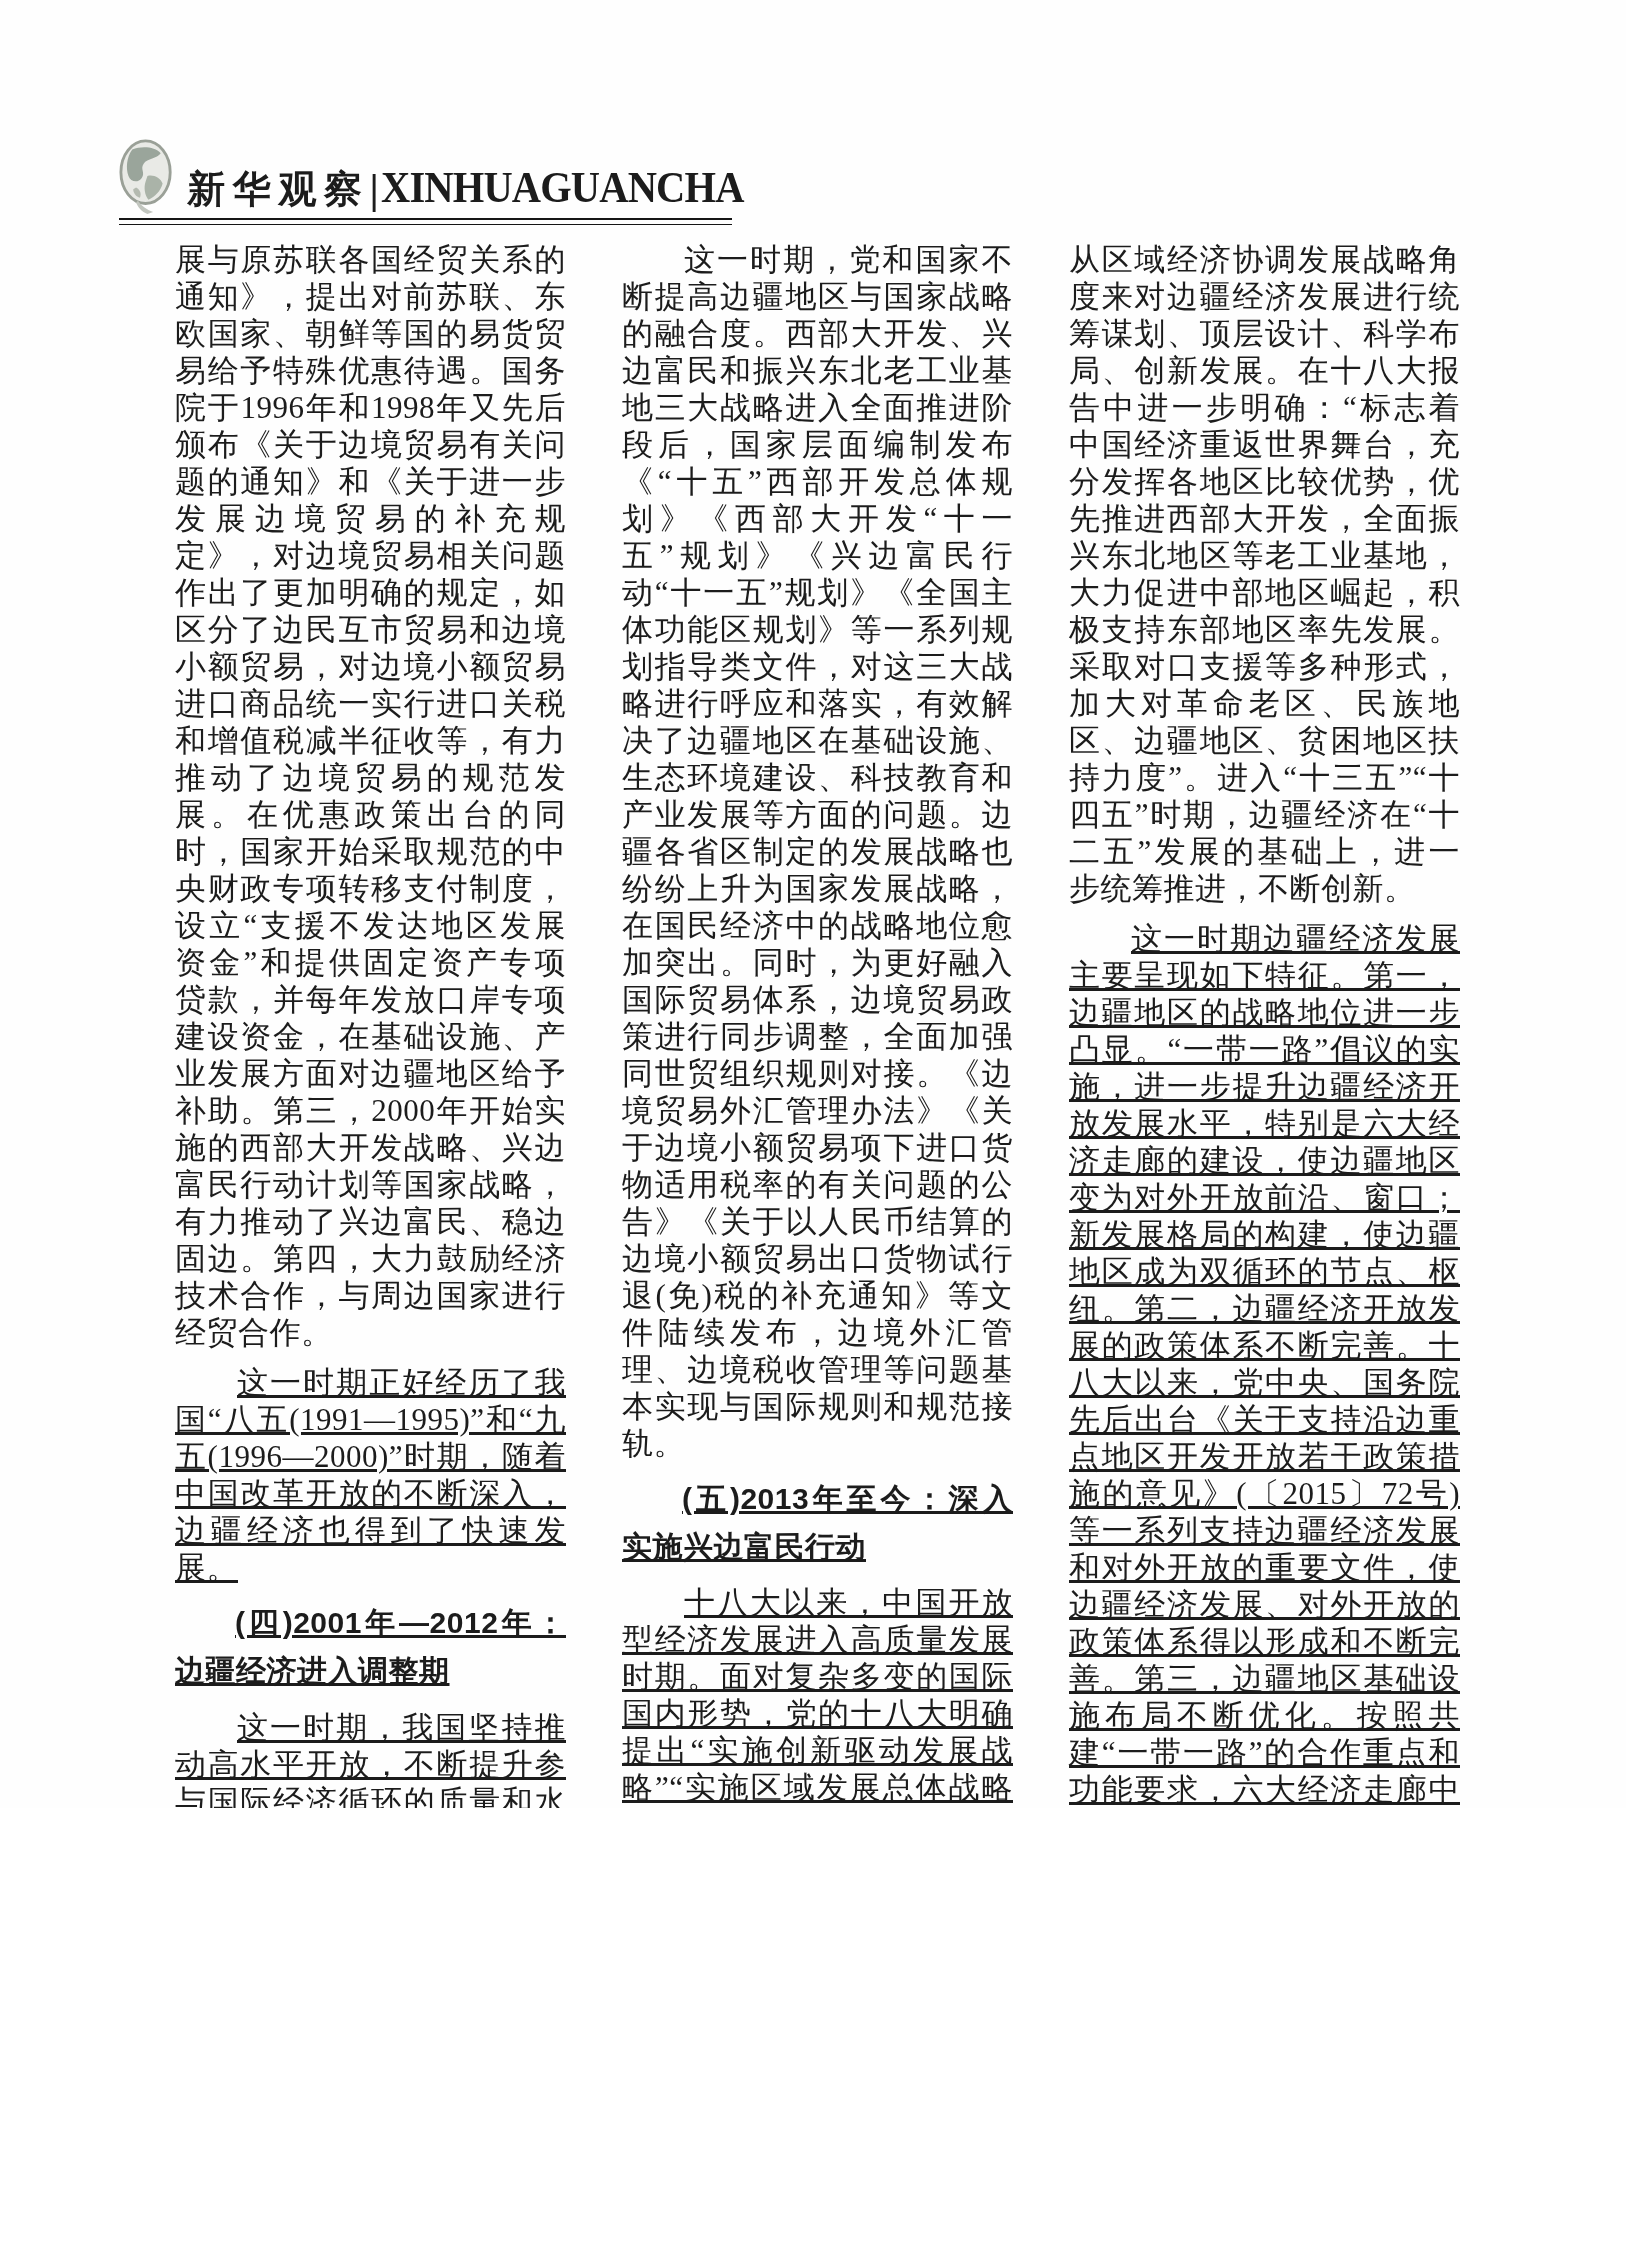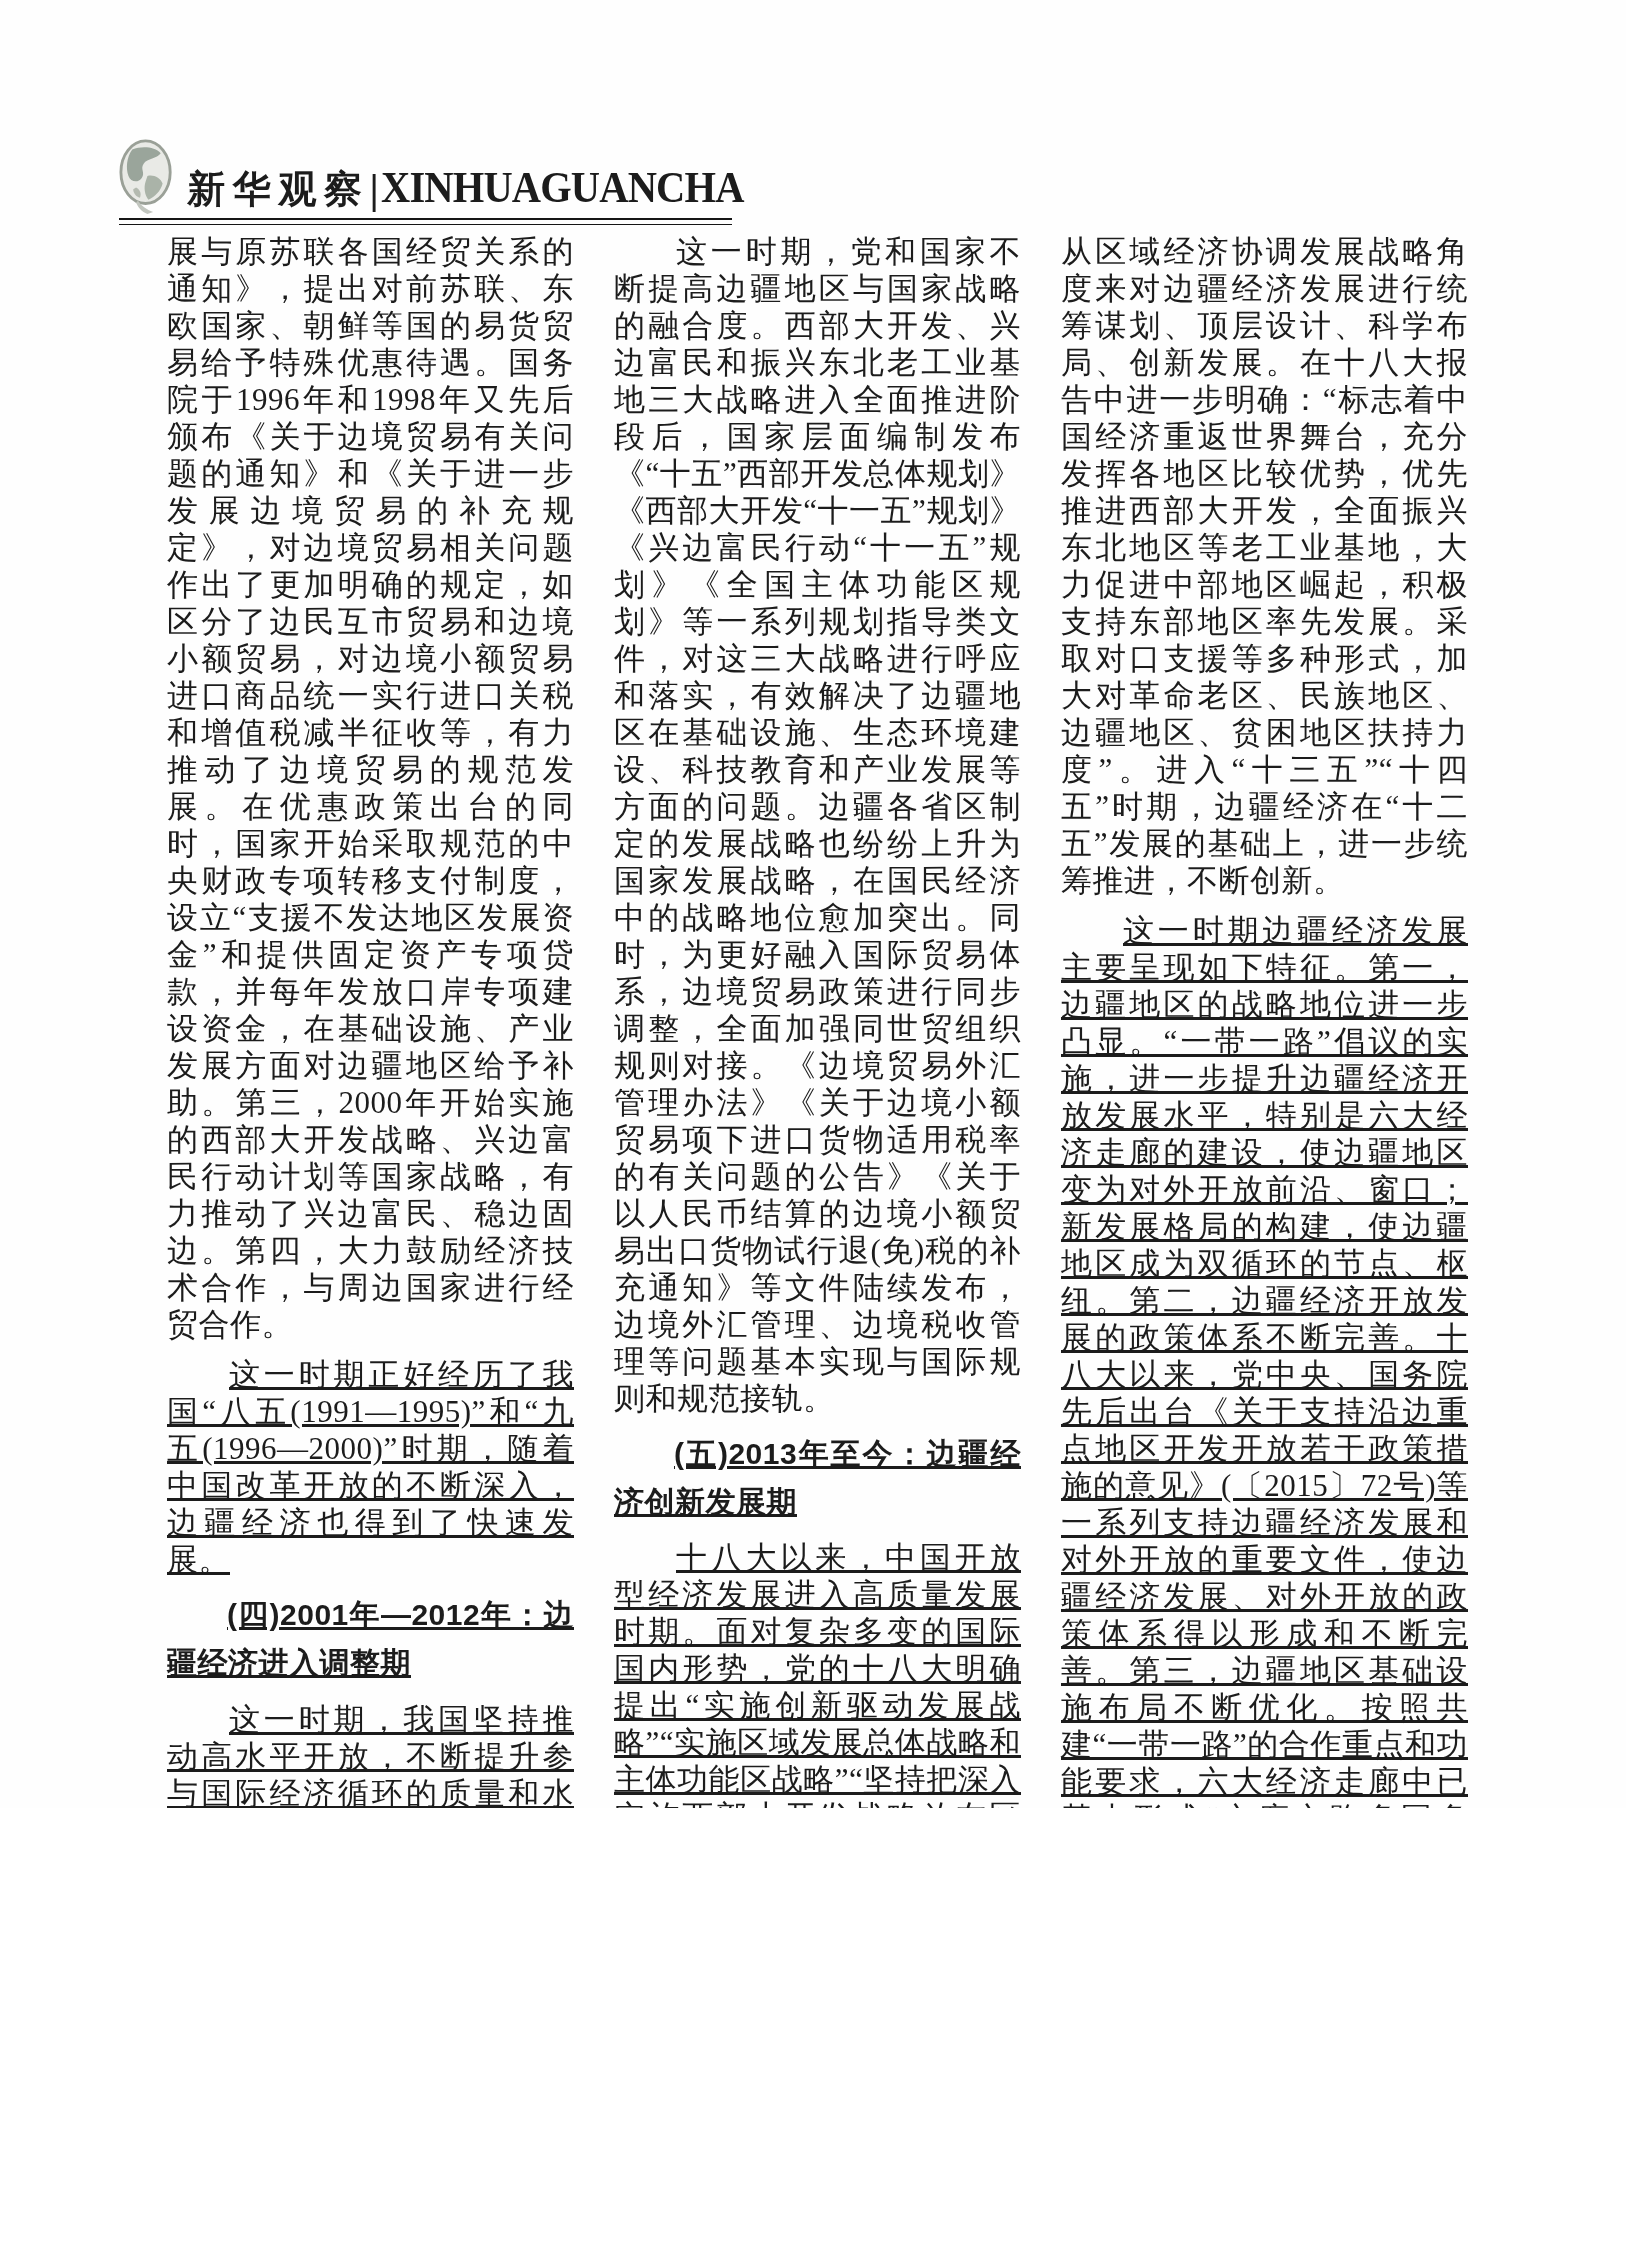--- a/index.html
+++ b/index.html
@@ -48,21 +48,21 @@
     border-bottom:1.9px solid #151515;
   }
 
   
   .content {
     position:absolute; left:167px; top:233px;
     display:flex; gap:40px;
   }
   .col { width:407px; }
   .para {
-    margin:0;
+    margin:8px;
     font-size:31px; line-height:37px;
     text-align:justify;
     text-justify:inter-ideograph;
     letter-spacing:0.5px;
   }
   .para + .para { margin-top:13.2px;text-decoration:underline; }
   .para.indent { text-indent:2em; }
   .para.heading {
     font-family:"Liberation Sans","DejaVu Sans",sans-serif;
     font-weight:bold;
@@ -122,21 +122,21 @@
 
     <div class="col">
       <p class="para">展与原苏联各国经贸关系的通知》，提出对前苏联、东欧国家、朝鲜等国的易货贸易给予特殊优惠待遇。国务院于1996年和1998年又先后颁布《关于边境贸易有关问题的通知》和《关于进一步发展边境贸易的补充规定》，对边境贸易相关问题作出了更加明确的规定，如区分了边民互市贸易和边境小额贸易，对边境小额贸易进口商品统一实行进口关税和增值税减半征收等，有力推动了边境贸易的规范发展。在优惠政策出台的同时，国家开始采取规范的中央财政专项转移支付制度，设立“支援不发达地区发展资金”和提供固定资产专项贷款，并每年发放口岸专项建设资金，在基础设施、产业发展方面对边疆地区给予补助。第三，2000年开始实施的西部大开发战略、兴边富民行动计划等国家战略，有力推动了兴边富民、稳边固边。第四，大力鼓励经济技术合作，与周边国家进行经贸合作。</p>
       <p class="para indent">这一时期正好经历了我国“八五(1991—1995)”和“九五(1996—2000)”时期，随着中国改革开放的不断深入，边疆经济也得到了快速发展。</p>
       <p class="para heading">(四)2001年—2012年：边疆经济进入调整期</p>
       <p class="para indent">这一时期，我国坚持推动高水平开放，不断提升参与国际经济循环的质量和水平，实现了社会总资源和国家总财富的快速增长。“十五(2001—2005)”时期中央开始重点加快中西部发展，云南、西藏、新疆、内蒙古、广西五个边疆省区享有西部开发政策优惠。随后又在“十一五(2006—2010)”规划中</p>
     </div>
 
     <div class="col">
       <p class="para indent">这一时期，党和国家不断提高边疆地区与国家战略的融合度。西部大开发、兴边富民和振兴东北老工业基地三大战略进入全面推进阶段后，国家层面编制发布《“十五”西部开发总体规划》《西部大开发“十一五”规划》《兴边富民行动“十一五”规划》《全国主体功能区规划》等一系列规划指导类文件，对这三大战略进行呼应和落实，有效解决了边疆地区在基础设施、生态环境建设、科技教育和产业发展等方面的问题。边疆各省区制定的发展战略也纷纷上升为国家发展战略，在国民经济中的战略地位愈加突出。同时，为更好融入国际贸易体系，边境贸易政策进行同步调整，全面加强同世贸组织规则对接。《边境贸易外汇管理办法》《关于边境小额贸易项下进口货物适用税率的有关问题的公告》《关于以人民币结算的边境小额贸易出口货物试行退(免)税的补充通知》等文件陆续发布，边境外汇管理、边境税收管理等问题基本实现与国际规则和规范接轨。</p>
-      <p class="para heading">(五)2013年至今：边疆经济创新发展期</p>
+      <p class="para heading">(五)2013年至今：深入实施兴边富民行动</p>
       <p class="para indent">十八大以来，中国开放型经济发展进入高质量发展时期。面对复杂多变的国际国内形势，党的十八大明确提出“实施创新驱动发展战略”“实施区域发展总体战略和主体功能区战略”“坚持把深入实施西部大开发战略放在区域发展总体战略优先位置，给予特殊政策支持”“全面振兴东北地区等老工业基地，完善现代产业体系”“加快沿边地区开发开放，加强国际通道、边境城市和口岸建设，深入实施兴边富民行动”。党中央、国务院开始</p>
     </div>
 
     <div class="col">
       <p class="para">从区域经济协调发展战略角度来对边疆经济发展进行统筹谋划、顶层设计、科学布局、创新发展。在十八大报告中进一步明确：“标志着中国经济重返世界舞台，充分发挥各地区比较优势，优先推进西部大开发，全面振兴东北地区等老工业基地，大力促进中部地区崛起，积极支持东部地区率先发展。采取对口支援等多种形式，加大对革命老区、民族地区、边疆地区、贫困地区扶持力度”。进入“十三五”“十四五”时期，边疆经济在“十二五”发展的基础上，进一步统筹推进，不断创新。</p>
       <p class="para indent">这一时期边疆经济发展主要呈现如下特征。第一，边疆地区的战略地位进一步凸显。“一带一路”倡议的实施，进一步提升边疆经济开放发展水平，特别是六大经济走廊的建设，使边疆地区变为对外开放前沿、窗口；新发展格局的构建，使边疆地区成为双循环的节点、枢纽。第二，边疆经济开放发展的政策体系不断完善。十八大以来，党中央、国务院先后出台《关于支持沿边重点地区开发开放若干政策措施的意见》(〔2015〕72号)等一系列支持边疆经济发展和对外开放的重要文件，使边疆经济发展、对外开放的政策体系得以形成和不断完善。第三，边疆地区基础设施布局不断优化。按照共建“一带一路”的合作重点和功能要求，六大经济走廊中已基本形成“六廊六路多国多港”的综合交通运输主架构，逐步形成连接亚洲各大板块以及亚欧非之间的基础设施网络，边疆地区基本实现同周边国家和“一带一路”沿线国家的互联互通。中老铁路开通运营、中泰铁路加快建设，中亚天然气管道、中缅油气管道、中俄原油管道、东线天然气管道先后投产运行，5G 基础设施、特高压、大数据中心等新基建投资稳步增长，口岸吞吐量、运载量不断攀升，有效辐射和带动了边疆地区的对外贸易和投资。第四，开放发展平台功能持续完善。</p>
 
     </div>
 
   </div>

